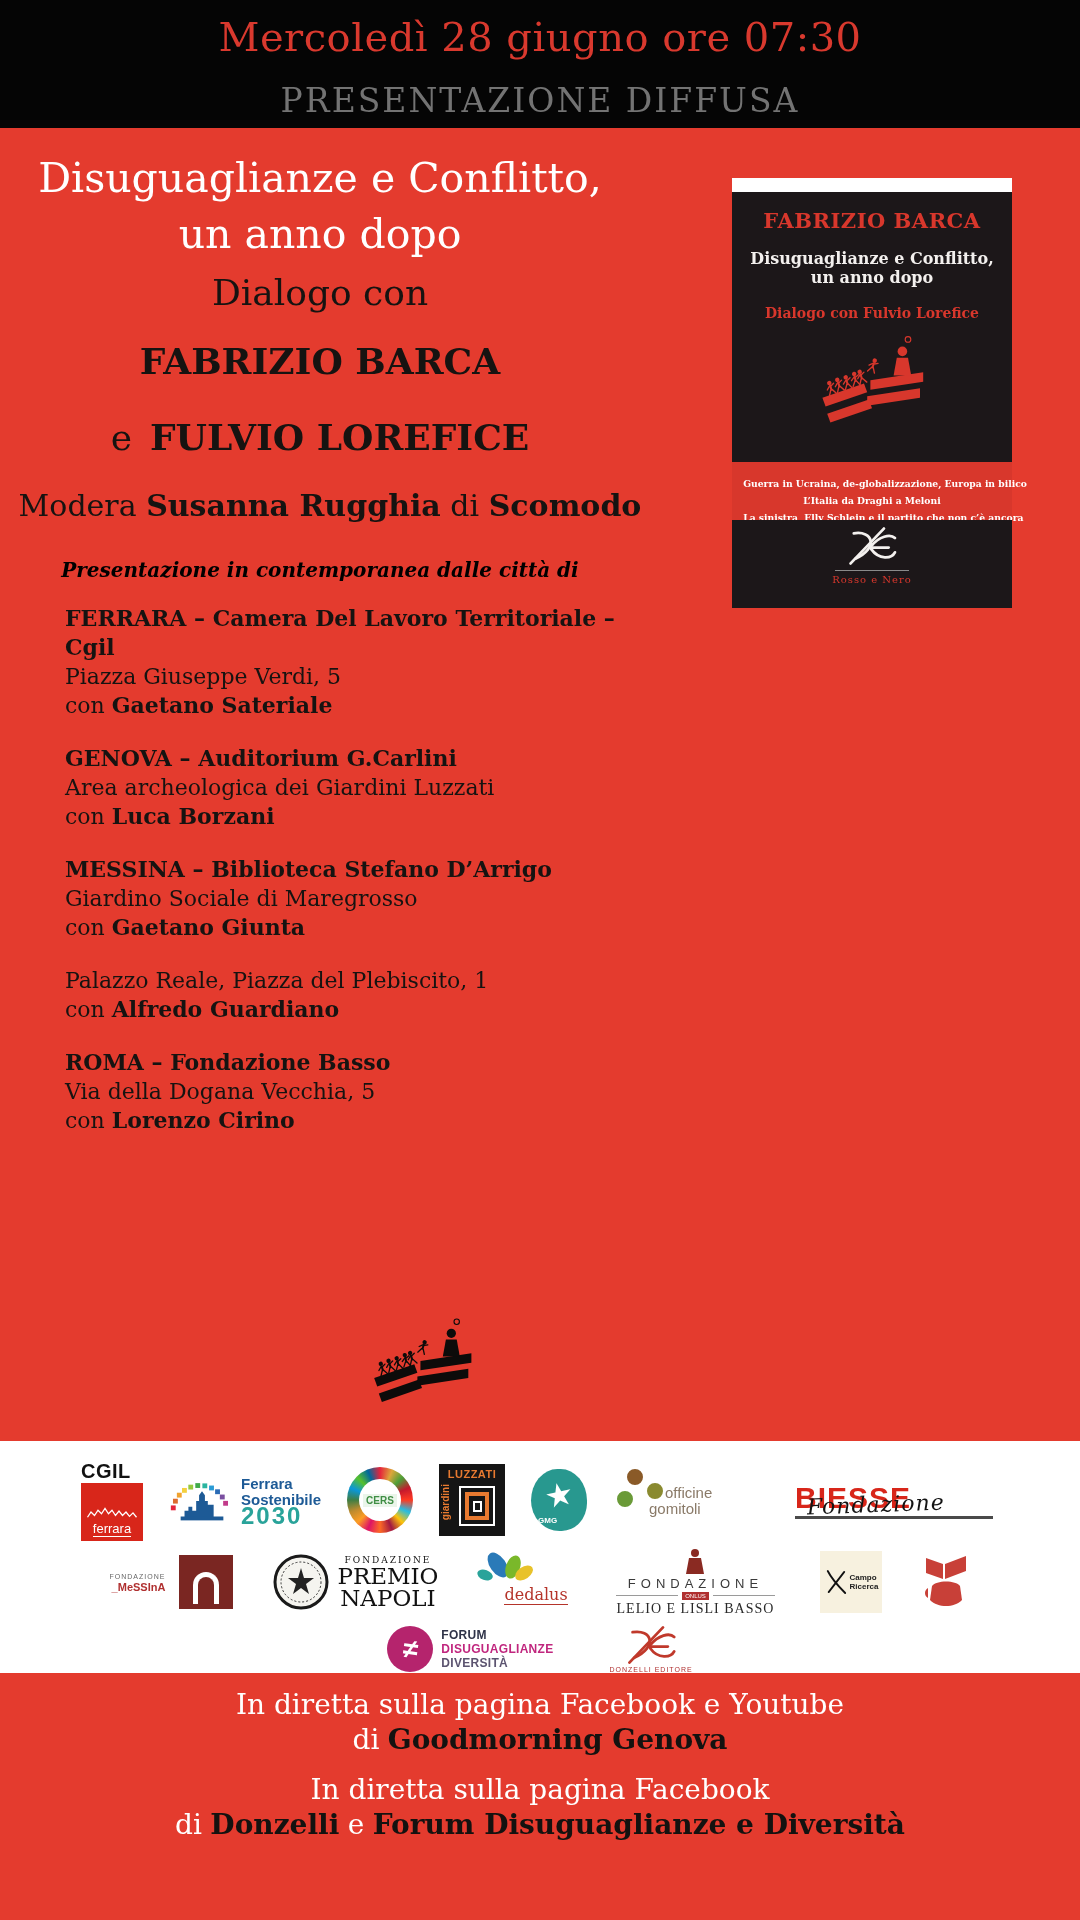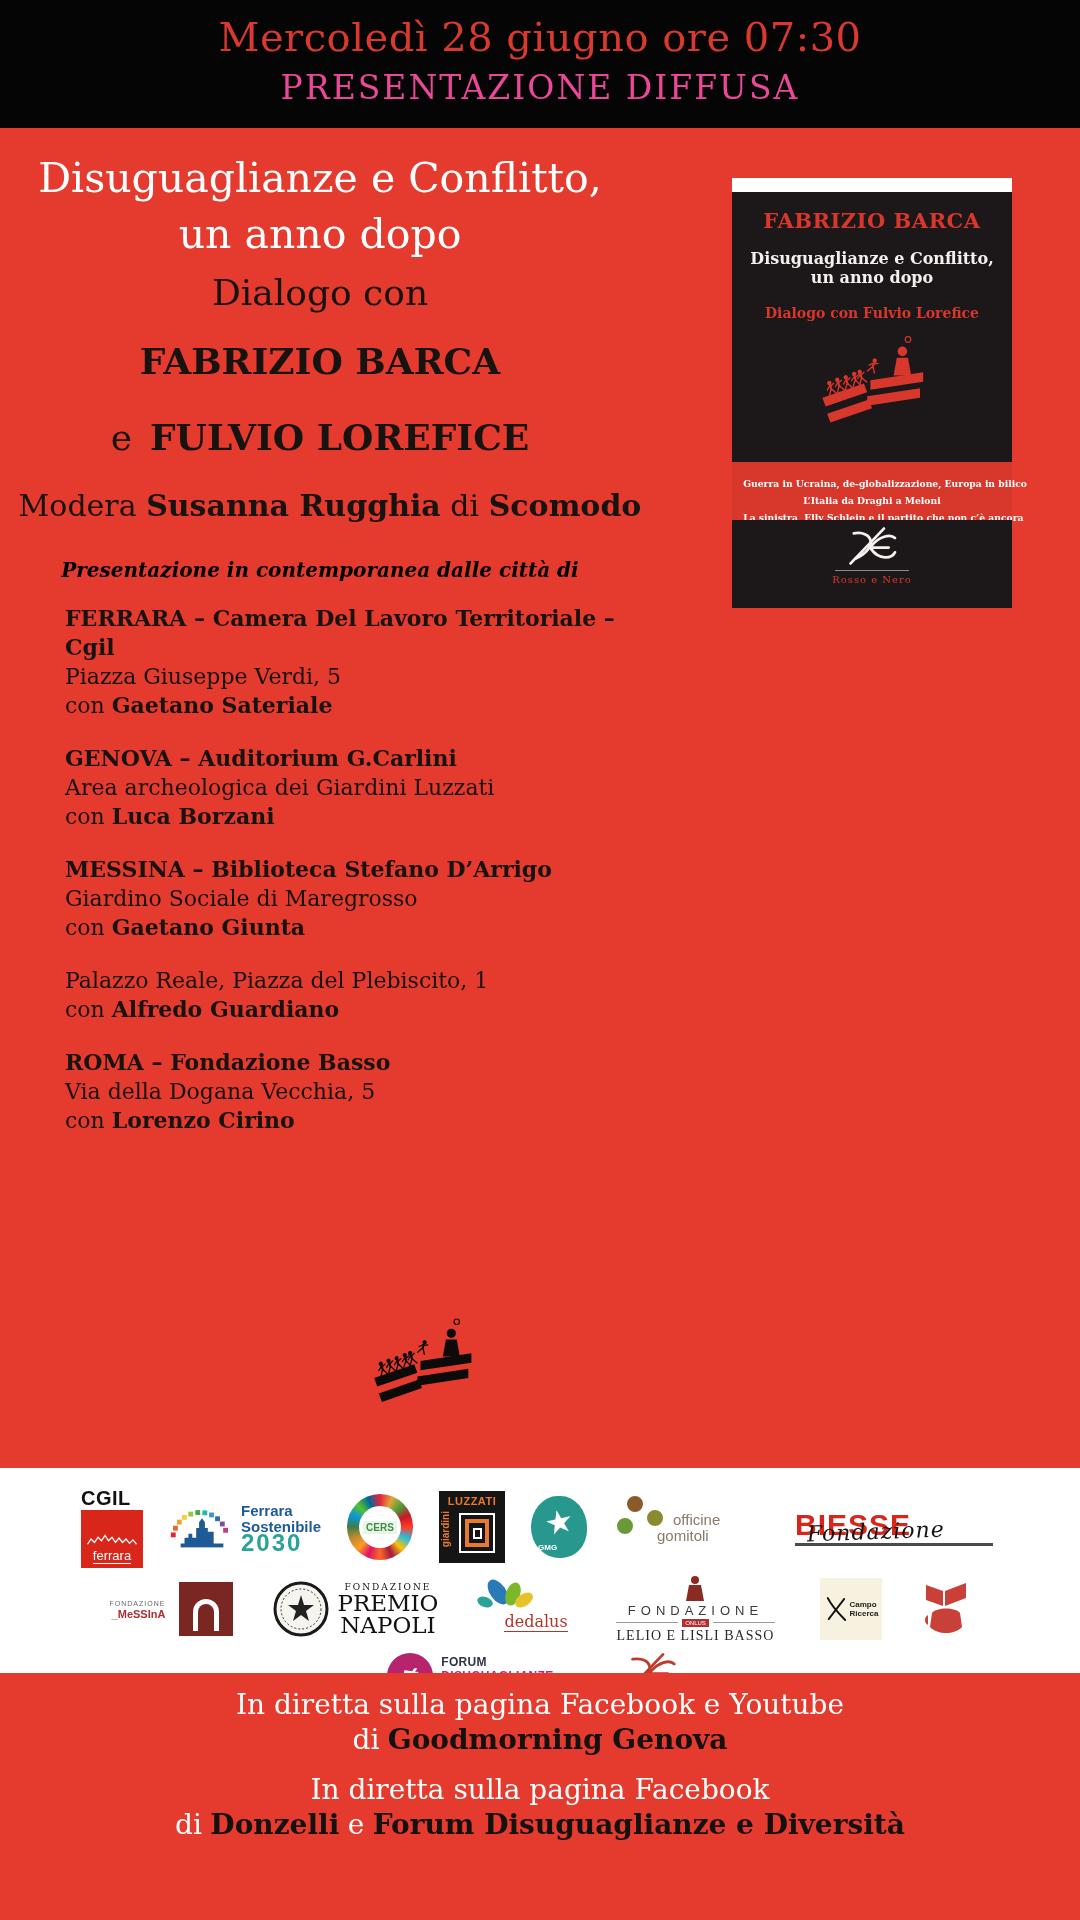--- a/index.html
+++ b/index.html
@@ -4,21 +4,21 @@
 <style>
   * { margin:0; padding:0; box-sizing:border-box; }
   html,body { background:#ffffff; }
   .poster {
     position:relative; width:1080px; height:1920px; overflow:hidden;
     font-family:"DejaVu Serif", serif; background:#e43b2e;
   }
   
   .header { position:absolute; top:0; left:0; width:1080px; height:128px; background:#050505; text-align:center; }
   .header-date { padding-top:14px; font-size:40px; color:#d9392e; letter-spacing:.5px; }
-  .header-title { margin-top:8px; font-size:33px; color:#ec4899; letter-spacing:2px; }
+  .header-title { margin-top:21px; font-size:33px; color:#737373; letter-spacing:2px; }
   
   .body-red { position:absolute; top:128px; left:0; width:1080px; height:1313px; background:#e43b2e; }
   .col { position:absolute; left:0; width:640px; text-align:center; }
   .title1 { top:26px;  font-size:41px; color:#ffffff; }
   .title2 { top:82px;  font-size:41px; color:#ffffff; }
   .dialogo { top:144px; font-size:36px; color:#161311; }
   .sp1 { top:212px; font-size:36px; font-weight:700; color:#161311; }
   .sp2 { top:288px; font-size:36px; color:#161311; }
   .sp2 .conj { margin-right:.5em; font-weight:400; }
   .modera { top:360px; width:660px; font-size:30px; color:#161311; }
@@ -36,21 +36,21 @@
   .bk-t2 { font-size:16px; font-weight:700; color:#f3f0ee; }
   .bk-sub { margin-top:18px; font-size:14px; font-weight:700; color:#d8372c; }
   .climb-cover { margin-top:8px; width:150px; height:96px; color:#d8372c; }
   .book-redband { position:absolute; top:284px; left:0; width:280px; height:58px; background:#d8372c; color:#ffffff; text-align:center; padding-top:13px; }
   .book-redband div { font-size:10px; font-weight:700; line-height:17px; white-space:nowrap; transform:scaleX(.92); transform-origin:50% 50%; }
   .book-black2 { position:absolute; top:342px; left:0; width:280px; height:88px; background:#1c1719; text-align:center; }
   .de-cover { width:56px; height:38px; color:#f3f0ee; margin-top:7px; }
   .bk-series-line { width:74px; height:1px; background:#8a8a8a; margin:1px auto 3px auto; }
   .bk-series { font-size:10px; color:#d8372c; letter-spacing:1px; }
   
-  .logos { position:absolute; top:1441px; left:0; width:1080px; height:236px; background:#ffffff; font-family:"Liberation Sans", sans-serif;margin-top:27px; }
+  .logos { position:absolute; top:1441px; left:0; width:1080px; height:236px; background:#ffffff; font-family:"Liberation Sans", sans-serif; }
   .lrow { display:flex; justify-content:center; align-items:center; }
   .lrow1 { padding-top:14px; gap:26px; height:104px; }
   .lrow2 { margin-top:4px; gap:40px; height:66px; }
   .lrow3 { margin-top:8px; gap:56px; height:52px; }
   
   .cgil { text-align:left; }
   .cgil-word { font-size:20px; font-weight:900; color:#111; letter-spacing:.5px; }
   .cgil-box { width:62px; height:58px; background:#d8261a; text-align:center; padding-top:22px; }
   .cgil-box svg { display:block; margin:0 auto; }
   .cgil-city { font-size:13px; color:#fff; border-bottom:1px solid #fff; display:inline-block; line-height:15px; }
@@ -74,21 +74,21 @@
   
   .gmg { position:relative; width:56px; height:62px; background:#28988f; border-radius:48% 48% 46% 52% / 52% 52% 46% 50%; }
   .gmg-star { position:absolute; left:0; right:0; top:7px; text-align:center; font-size:32px; color:#fff; transform:rotate(-12deg); }
   .gmg-word { position:absolute; left:7px; bottom:6px; font-size:8px; font-weight:700; color:#fff; }
   
   .og { position:relative; width:156px; height:62px; }
   .og .ball { position:absolute; width:13px; height:13px; border-radius:50%; }
   .og-b1 { left:14px; top:0;  border:8px solid #8a5a28; }
   .og-b2 { left:34px; top:14px; border:8px solid #8a8a30; }
   .og-b3 { left:4px;  top:22px; border:8px solid #6a9a38; }
-  .og-text { position:absolute; left:60px; top:16px; color:#8a7a68; font-size:15px; line-height:16px; }
+  .og-text { position:absolute; left:52px; top:16px; color:#8a7a68; font-size:15px; line-height:16px; }
   .og-l2 { margin-left:-16px; }
   
   .biesse { position:relative; width:204px; text-align:left; }
   .biesse-word { font-size:30px; font-weight:900; color:#d8261a; letter-spacing:1px; font-stretch:condensed; }
   .biesse-script { position:absolute; left:12px; top:11px; font-family:"DejaVu Serif", serif; font-style:italic; font-size:22px; color:#141414; letter-spacing:1px; transform:rotate(-2deg); }
   .biesse-bar { width:198px; height:3px; background:#4a4a4a; margin-top:1px; }
   
   .mes { display:flex; align-items:center; gap:14px; }
   .mes-text { text-align:right; line-height:11px; }
   .mes-l1 { font-size:7px; color:#666; letter-spacing:1px; }

